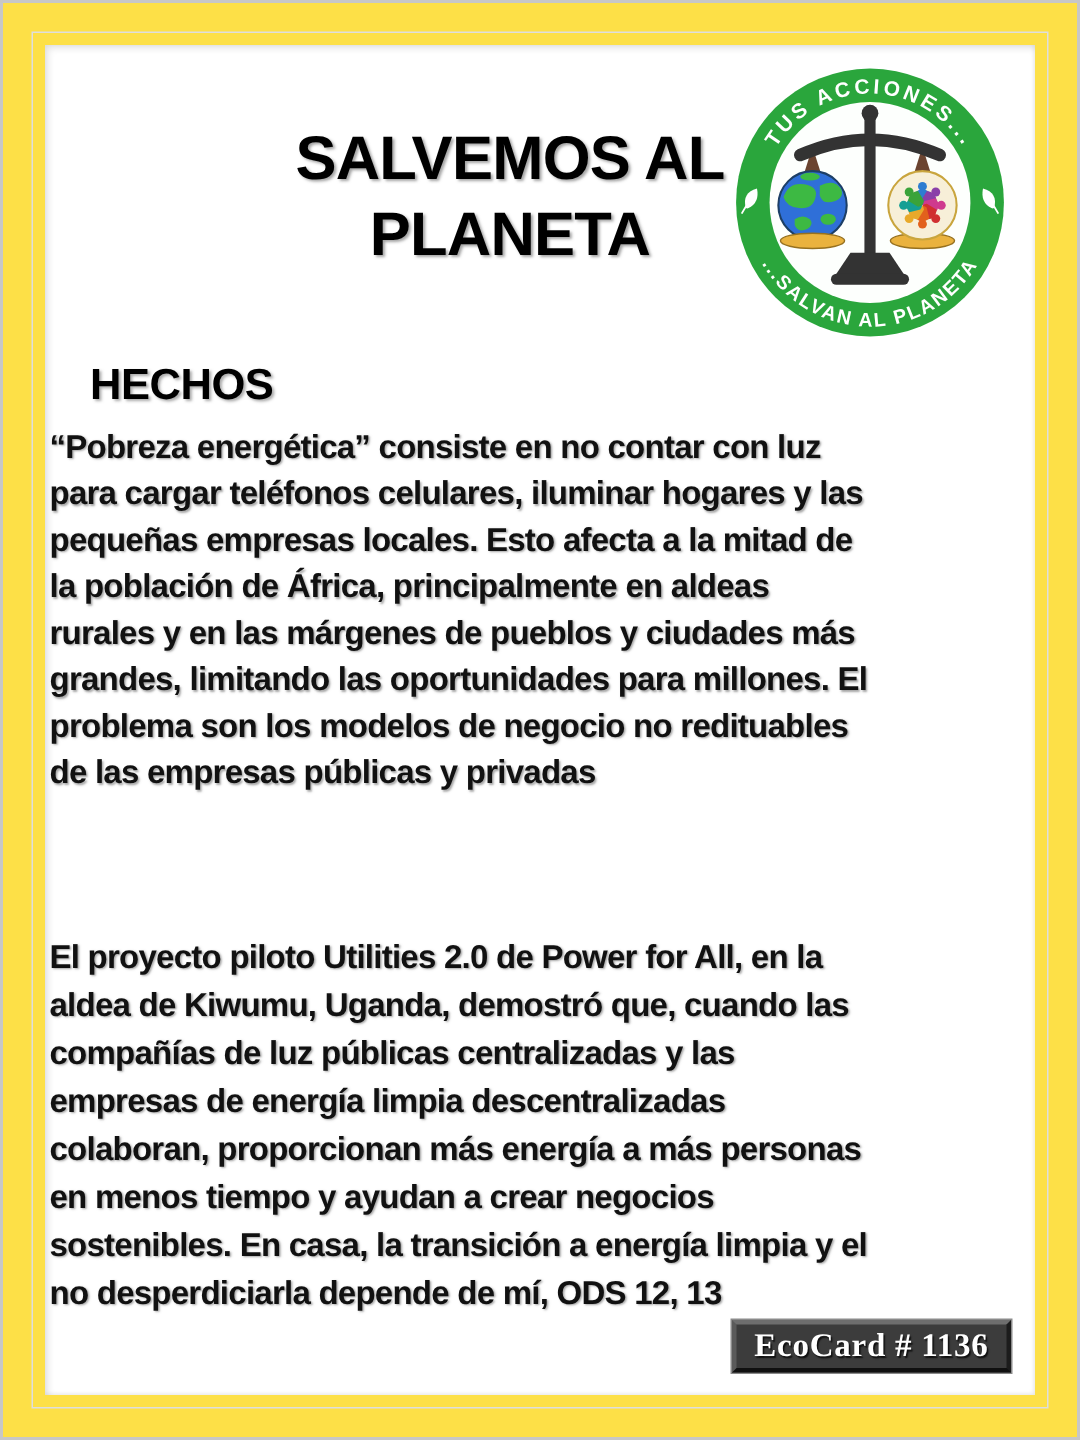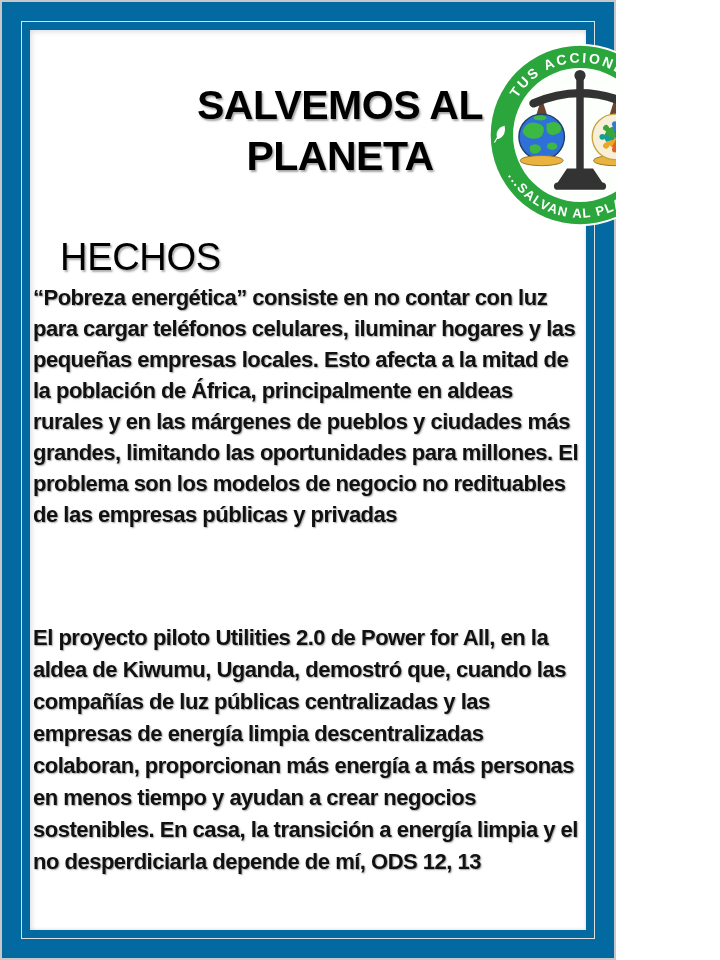--- a/index.html
+++ b/index.html
@@ -2,21 +2,21 @@
 <html><head>
 <meta charset="utf-8">
 <style>
   html,body{margin:0;padding:0;}
   body{
     width:720px;height:960px;
     background:#ffffff;
     font-family:"Liberation Sans",sans-serif;
     -webkit-font-smoothing:antialiased;
   }
-  .slide{position:relative;width:616px;height:960px;background:#0369a1;overflow:hidden;}
+  .slide{position:relative;width:720px;height:960px;background:#fde047;overflow:hidden;}
 
   
   .frame-outer{position:absolute;inset:0;border:2px solid #c7c7c7;pointer-events:none;}
   .frame-line{position:absolute;inset:21px;border:1px solid #dedede;pointer-events:none;}
   .content{
     position:absolute;inset:30px;background:#ffffff;
     box-shadow:inset 2px 2px 5px rgba(0,0,0,0.12), inset -1px -1px 3px rgba(0,0,0,0.07);
   }
 
   .title{
@@ -29,21 +29,21 @@
 
   .logo{position:absolute;left:457px;top:12px;width:186px;height:186px;}
   .logo svg{display:block;width:100%;height:100%;}
   .ring-text{
     font-family:"Liberation Sans",sans-serif;
     font-weight:bold;fill:#ffffff;
   }
 
   .heading{
     position:absolute;left:30px;margin:0;
-    font-size:38px;line-height:34px;font-weight:normal;color:#000;
+    font-size:29px;line-height:34px;font-weight:bold;color:#000;
     letter-spacing:-0.3px;
     text-shadow:1.5px 1.5px 2px rgba(90,90,90,0.5);
   }
   .h-hechos{top:210px;}
   .h-acciones{top:533px;}
 
   .body{
     position:absolute;left:3px;width:654px;margin:0;
     text-align:left;font-weight:bold;color:#111;
     font-size:22px;letter-spacing:-0.5px;
@@ -164,15 +164,16 @@
 
     <p class="body b-acciones">El proyecto piloto Utilities 2.0 de Power for All, en la
 aldea de Kiwumu, Uganda, demostró que, cuando las
 compañías de luz públicas centralizadas y las
 empresas de energía limpia descentralizadas
 colaboran, proporcionan más energía a más personas
 en menos tiempo y ayudan a crear negocios
 sostenibles. En casa, la transición a energía limpia y el
 no desperdiciarla depende de mí, ODS 12, 13</p>
 
+    <div class="badge">EcoCard # 1136</div>
 
   </div>
 </div>
 
 </body></html>

